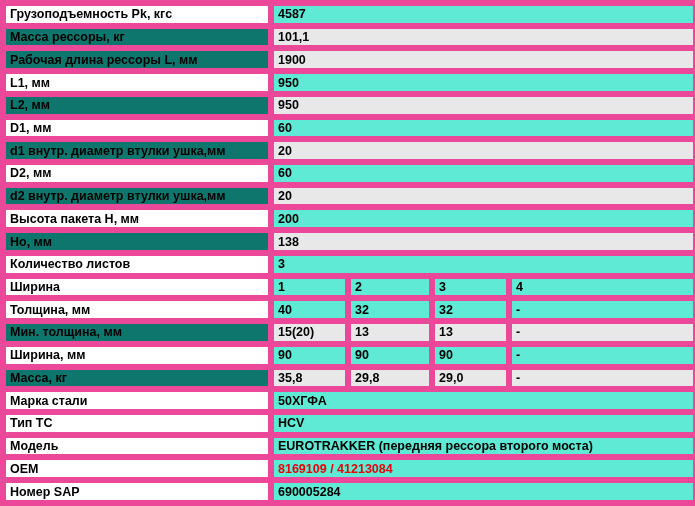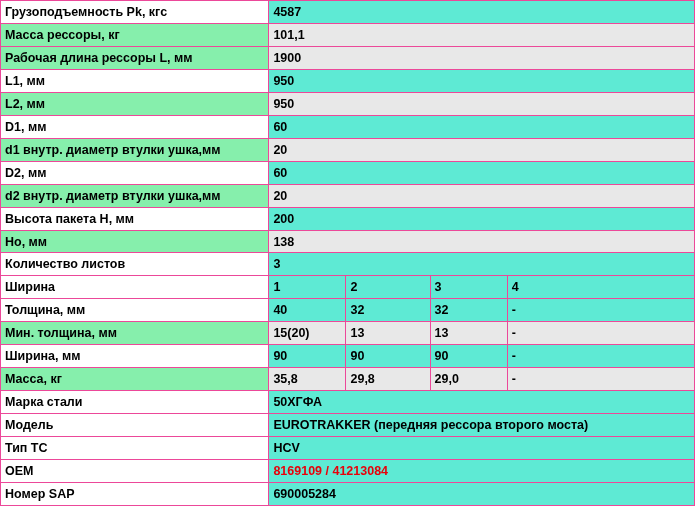--- a/index.html
+++ b/index.html
@@ -13,34 +13,34 @@
     font-family: "Liberation Sans", sans-serif;
     overflow: hidden;
   }
   table.spec {
     border-collapse: collapse;
     table-layout: fixed;
     width: 695px;
     height: 506px;
   }
   table.spec td {
-    border: 1px solid #ec4899;
+    border: 6px solid #ec4899;
     padding: 1px 4px;
     font-size: 12.5px;
     line-height: 14px;
     vertical-align: middle;
     white-space: nowrap;
     overflow: hidden;
   }
   td.label {
     font-weight: bold;
     background: #ffffff;
   }
   td.label.shaded {
-    background: #86efac;
+    background: #0f766e;
     margin-left: 48px;
   }
   td.value {
     font-weight: bold;
     background: #5eead4;
   }
   td.value.shaded {
     background: #e8e8e8;
     margin-top: 20px;
   }
@@ -148,26 +148,26 @@
       <td class="value shaded">29,8</td>
       <td class="value shaded">29,0</td>
       <td class="value shaded">-</td>
     </tr>
 
     <tr>
       <td class="label">Марка стали</td>
       <td class="value" colspan="4">50ХГФА</td>
     </tr>
     <tr>
+      <td class="label">Тип ТС</td>
+      <td class="value" colspan="4">HCV</td>
+    </tr>
+    <tr>
       <td class="label">Модель</td>
       <td class="value big" colspan="4">EUROTRAKKER  (передняя рессора второго моста)</td>
-    </tr>
-    <tr>
-      <td class="label">Тип ТС</td>
-      <td class="value" colspan="4">HCV</td>
     </tr>
     <tr>
       <td class="label">OEM</td>
       <td class="value oem-value big" colspan="4">8169109 / 41213084</td>
     </tr>
     <tr>
       <td class="label">Номер SAP</td>
       <td class="value big" colspan="4">690005284</td>
     </tr>
 

